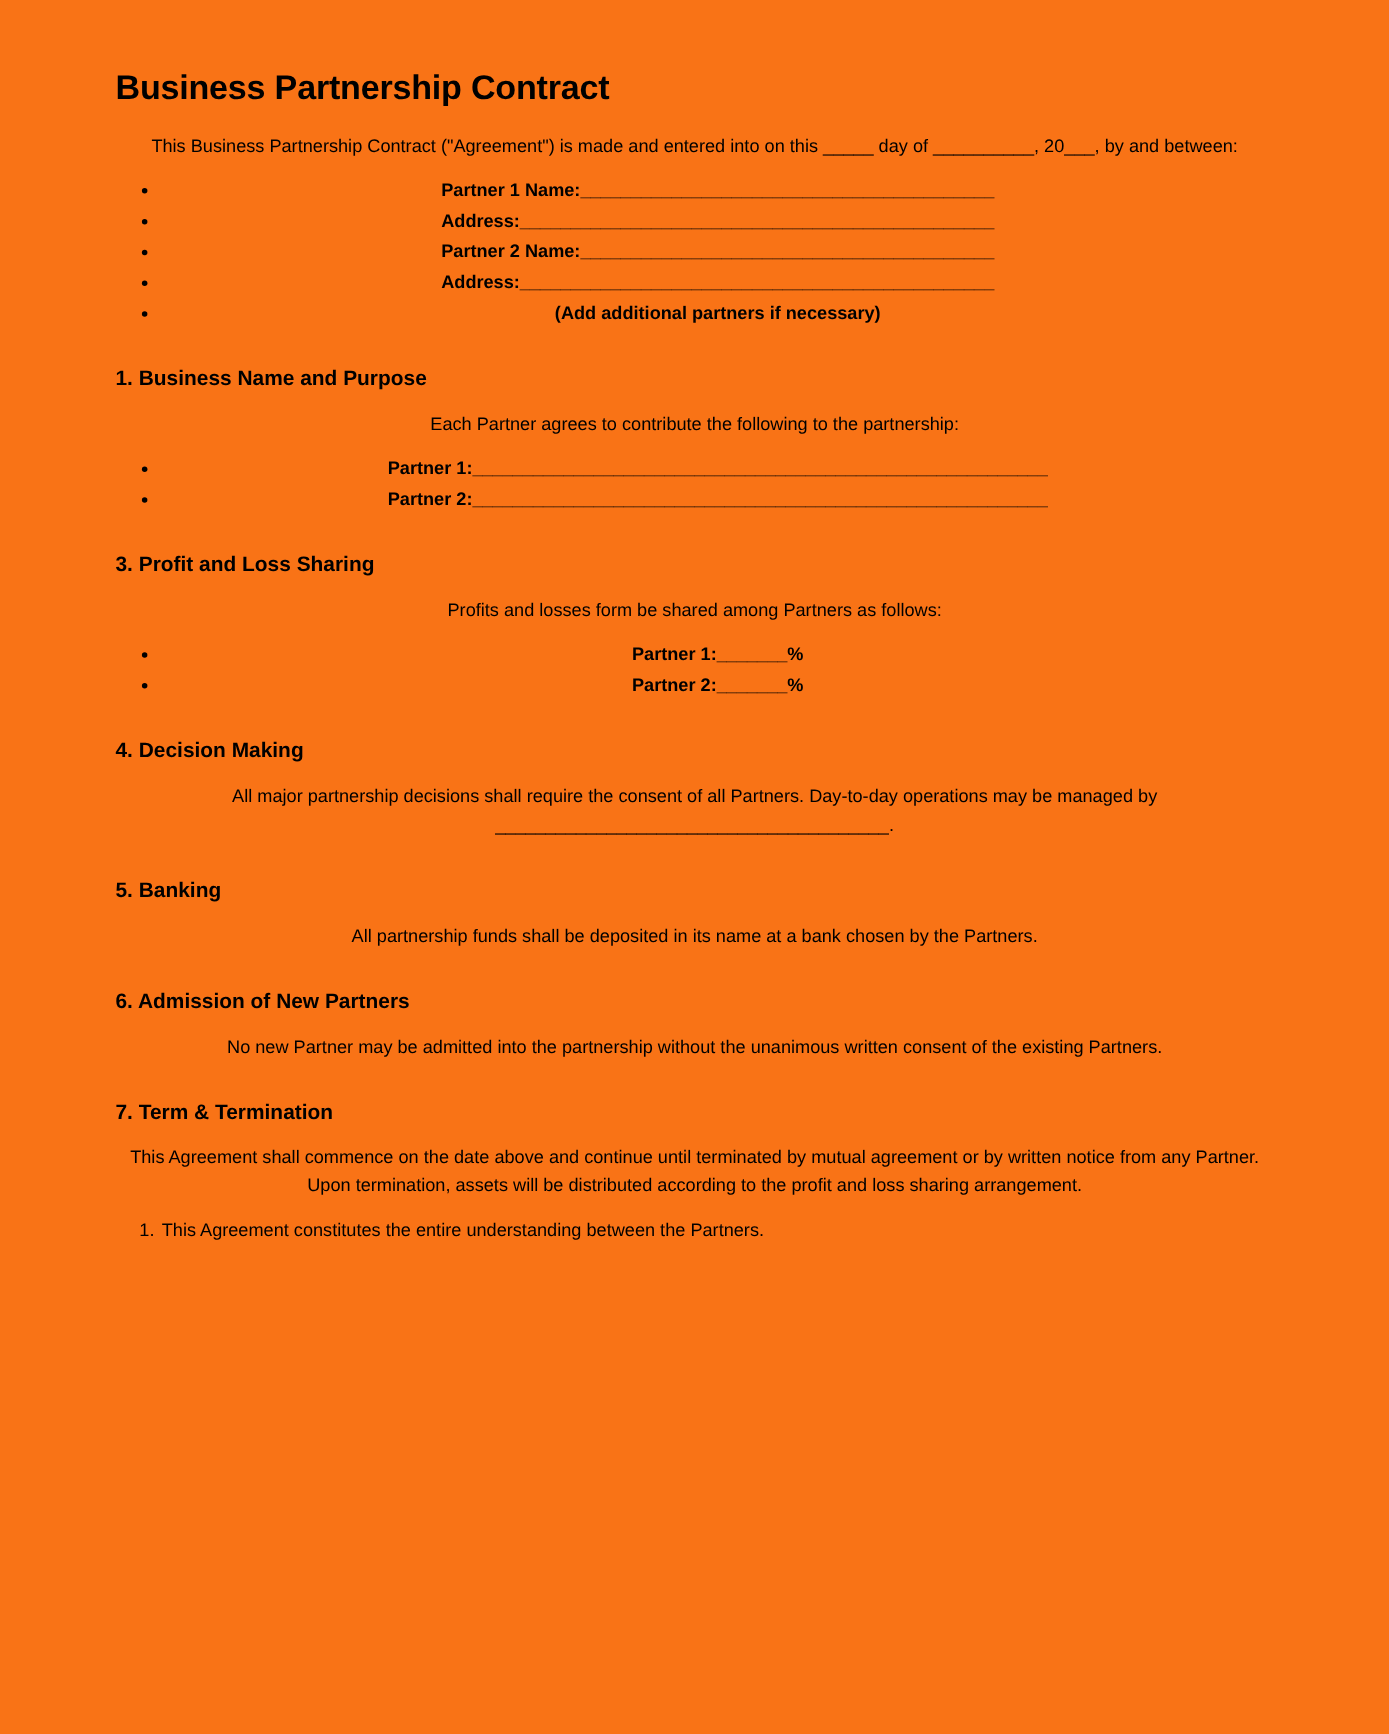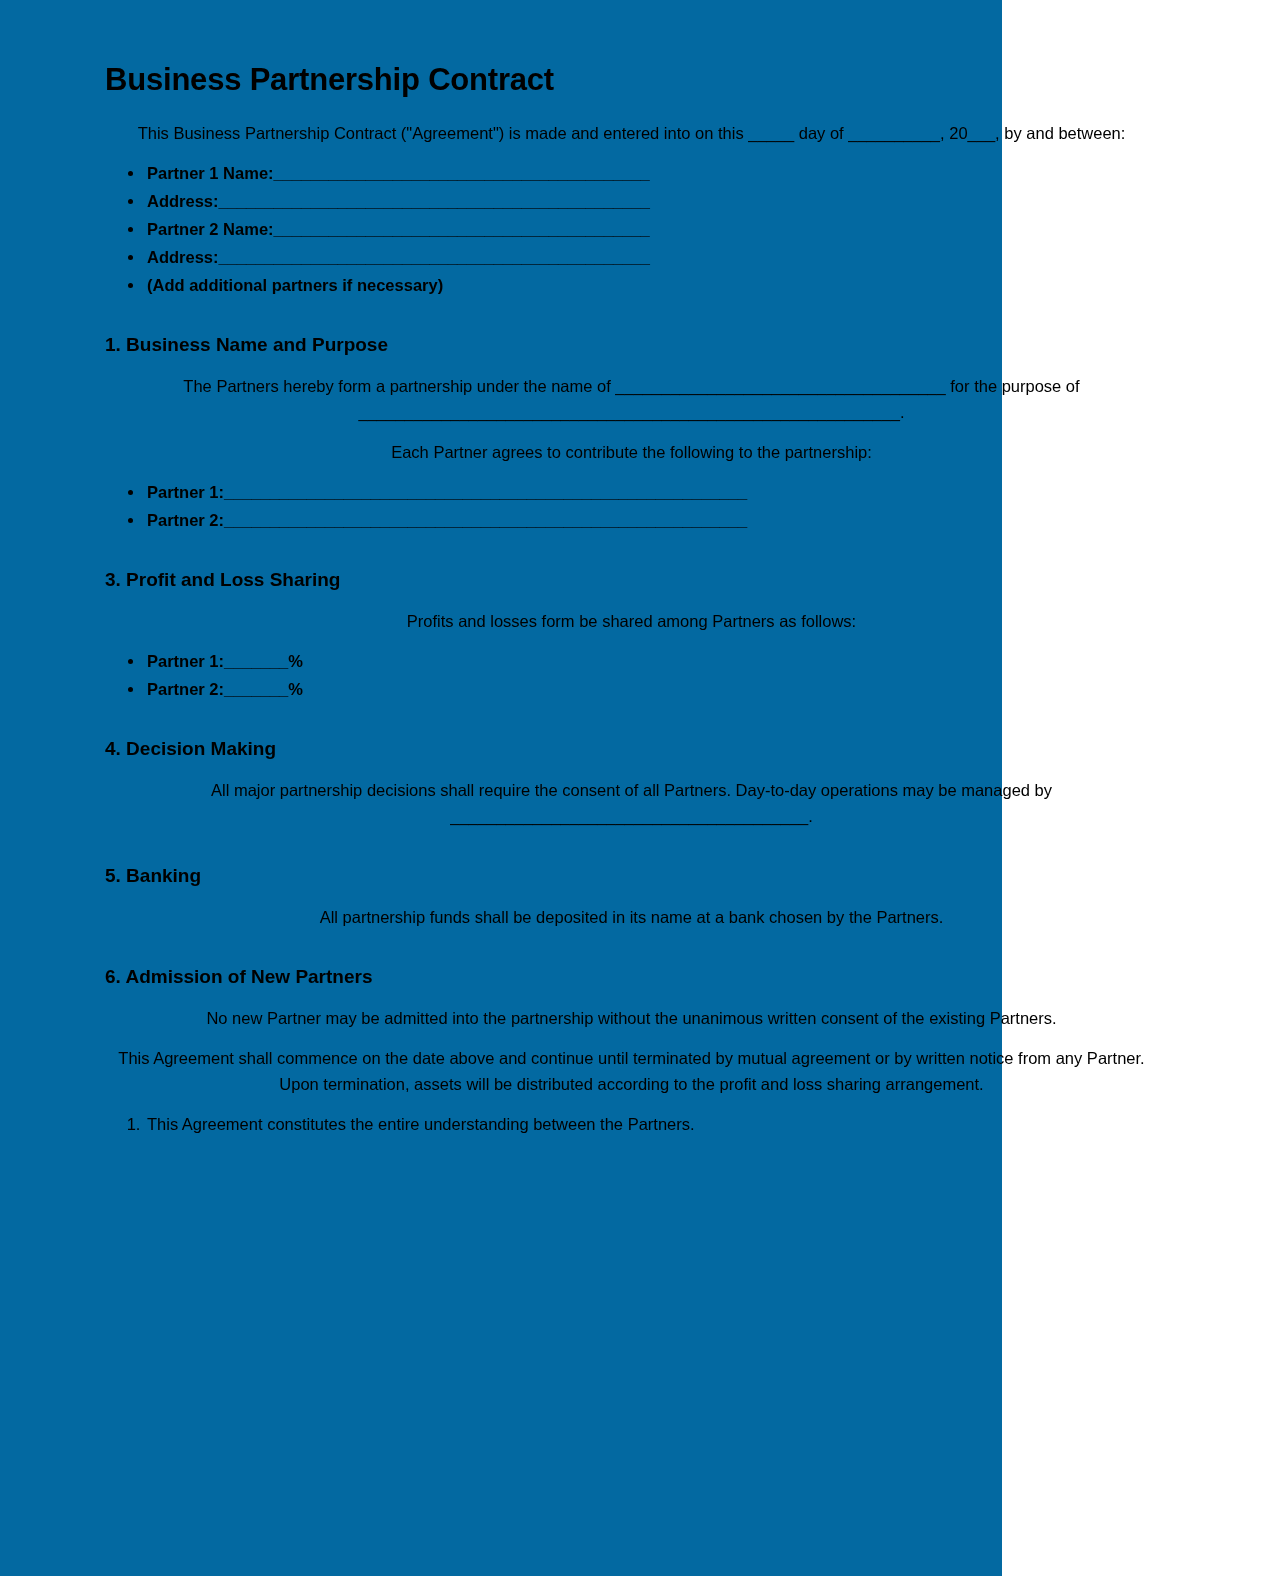--- a/index.html
+++ b/index.html
@@ -14,23 +14,23 @@
     font-family: "Liberation Sans", sans-serif;
     color: #000000;
     -webkit-font-smoothing: none;
   }
 
   
   .page {
     position: absolute;
     left: 0;
     top: 0;
-    width: 1002px;
+    width: 1263px;
     height: 1576px;
-    background: #0369a1;
+    background: #f97316;
   }
   .content-clip {
     position: absolute;
     left: 0;
     top: 0;
     width: 1263px;
     height: 1300px;
     overflow: hidden;
   }
   .doc {
@@ -58,20 +58,21 @@
     font-size: 16.5px;
     line-height: 1.58;
     margin: 0 0 14px 0;
     text-align: center;
   }
 
   ul.bullets {
     margin: 14px 0 14px 0;
     padding-left: 40px;
     list-style-type: disc;
+    text-align: center;
   }
   ul.bullets li {
     font-size: 16.5px;
     line-height: 1.58;
     margin: 0 0 2px 0;
     padding-left: 2px;
     font-weight: bold;
   }
   ul.bullets.bold li {
     font-weight: bold;
@@ -106,21 +107,20 @@
 
       <ul class="bullets bold">
         <li><span>Partner 1 Name:</span><span class="blank">_________________________________________</span></li>
         <li><span>Address:</span><span class="blank">_______________________________________________</span></li>
         <li><span>Partner 2 Name:</span><span class="blank">_________________________________________</span></li>
         <li><span>Address:</span><span class="blank">_______________________________________________</span></li>
         <li><span>(Add additional partners if necessary)</span><span class="blank"></span></li>
       </ul>
 
       <h2 class="section-heading">1. Business Name and Purpose</h2>
-      <p class="para"><span>The Partners hereby form a partnership under the name of </span><span class="blank">____________________________________</span><span> for the purpose of </span><span class="blank">___________________________________________________________</span><span>.</span></p>
 
       <p class="para">Each Partner agrees to contribute the following to the partnership:</p>
       <ul class="bullets">
         <li><span>Partner 1:</span><span class="blank">_________________________________________________________</span></li>
         <li><span>Partner 2:</span><span class="blank">_________________________________________________________</span></li>
       </ul>
 
       <h2 class="section-heading">3. Profit and Loss Sharing</h2>
       <p class="para">Profits and losses form be shared among Partners as follows:</p>
       <ul class="bullets">
@@ -130,20 +130,21 @@
 
       <h2 class="section-heading">4. Decision Making</h2>
       <p class="para"><span>All major partnership decisions shall require the consent of all Partners. Day-to-day operations may be managed by </span><span class="blank">_______________________________________</span><span>.</span></p>
 
       <h2 class="section-heading">5. Banking</h2>
       <p class="para">All partnership funds shall be deposited in its name at a bank chosen by the Partners.</p>
 
       <h2 class="section-heading">6. Admission of New Partners</h2>
       <p class="para">No new Partner may be admitted into the partnership without the unanimous written consent of the existing Partners.</p>
 
+      <h2 class="section-heading">7. Term &amp; Termination</h2>
       <p class="para">This Agreement shall commence on the date above and continue until terminated by mutual agreement or by written notice from any Partner. Upon termination, assets will be distributed according to the profit and loss sharing arrangement.</p>
 
       <ol class="numbered">
         <li>This Agreement constitutes the entire understanding between the Partners.</li>
 
       </ol>
 
     </div>
   </div>
 </div>

